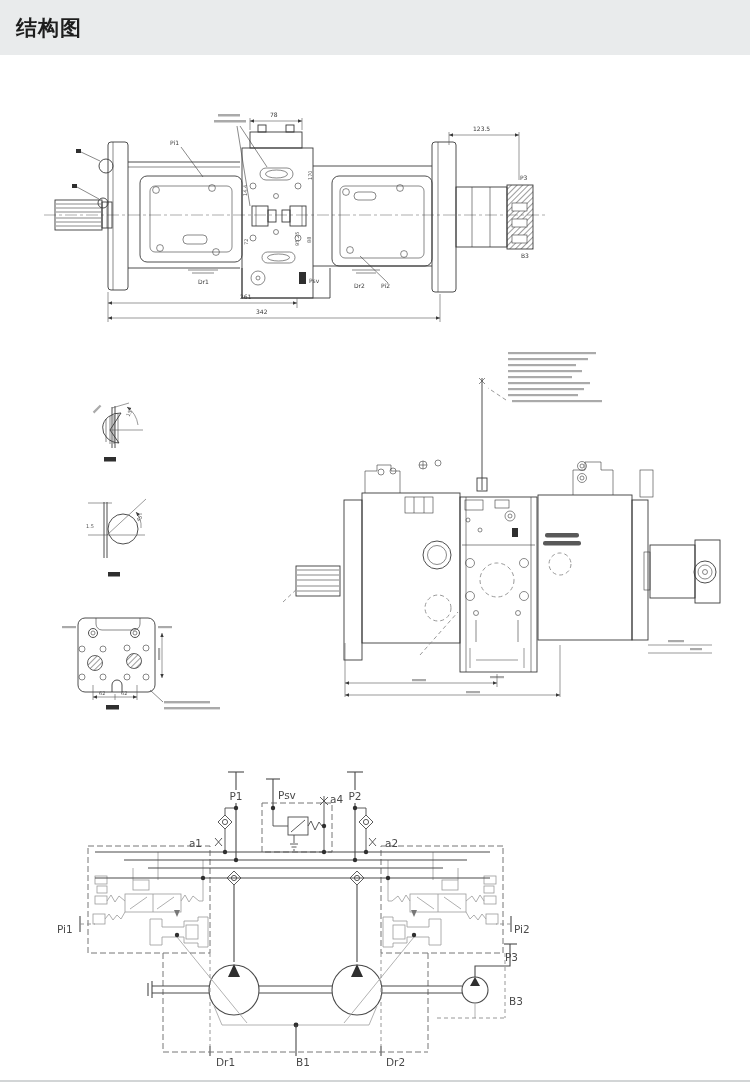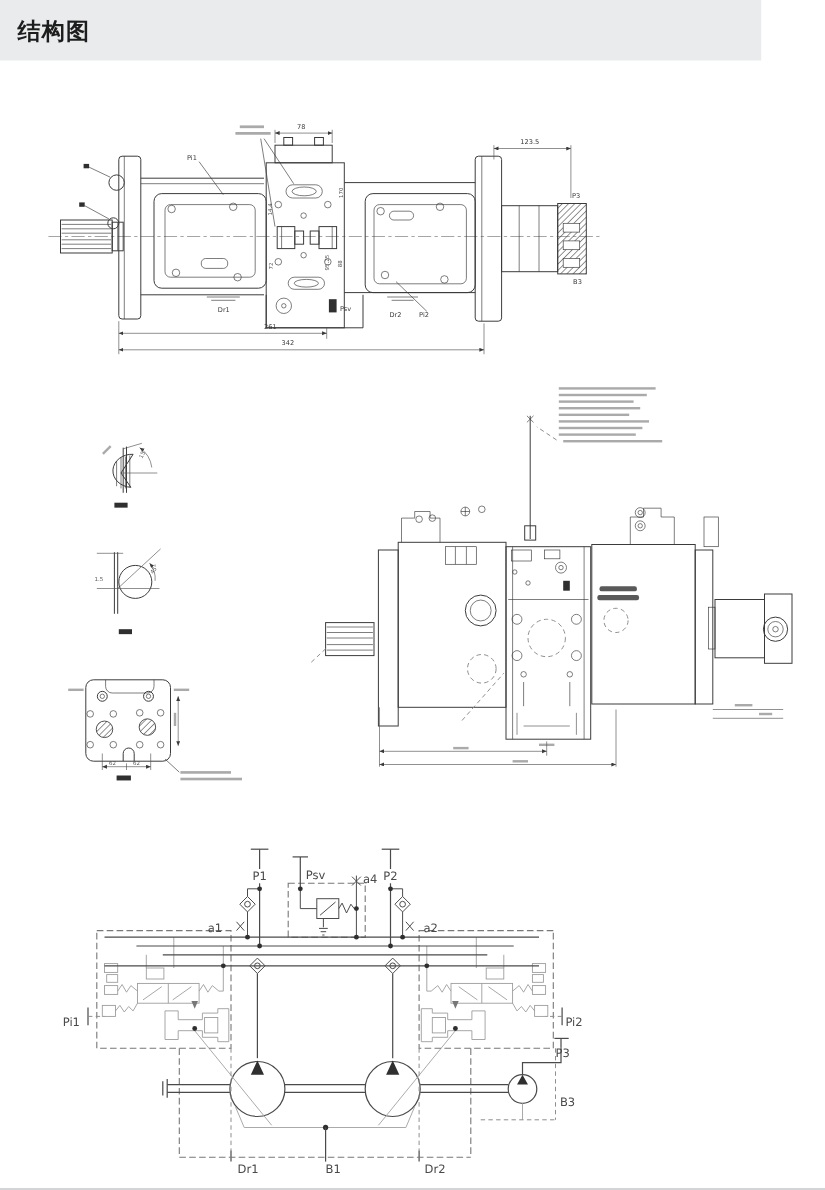--- a/index.html
+++ b/index.html
@@ -1,18 +1,18 @@
 <!DOCTYPE html>
 <html><head>
 <meta charset="utf-8">
 <style>
   html,body{margin:0;padding:0;background:#fff;}
   .page{position:relative;width:750px;height:1082px;background:#ffffff;overflow:hidden;
         font-family:"Liberation Sans","DejaVu Sans",sans-serif;}
-  .hdr{position:absolute;left:0;top:0;width:692px;height:55px;background:#e9ebec;}
+  .hdr{position:absolute;left:0;top:0;width:750px;height:55px;background:#e9ebec;}
   .hdr h1{margin:0;padding:14px 0 0 16px;font-size:21px;font-weight:700;color:#1d1d1d;
           letter-spacing:1px;font-family:"DejaVu Sans","Liberation Sans",sans-serif;}
   .canvas{position:absolute;left:0;top:55px;width:750px;height:1026px;}
   .footline{position:absolute;left:0;bottom:0;width:750px;height:2px;background:#d2d5d6;}
   svg{display:block;}
   svg text{font-family:"DejaVu Sans","Liberation Sans",sans-serif;fill:#3a3a3a;}
   .ln{fill:none;stroke:#3a3a3a;stroke-width:0.9;}
   .lt{fill:none;stroke:#3a3a3a;stroke-width:0.6;}
   .cl{fill:none;stroke:#8a8a8a;stroke-width:0.7;stroke-dasharray:12 3 3 3;}
   .dim{fill:none;stroke:#555;stroke-width:0.6;}

